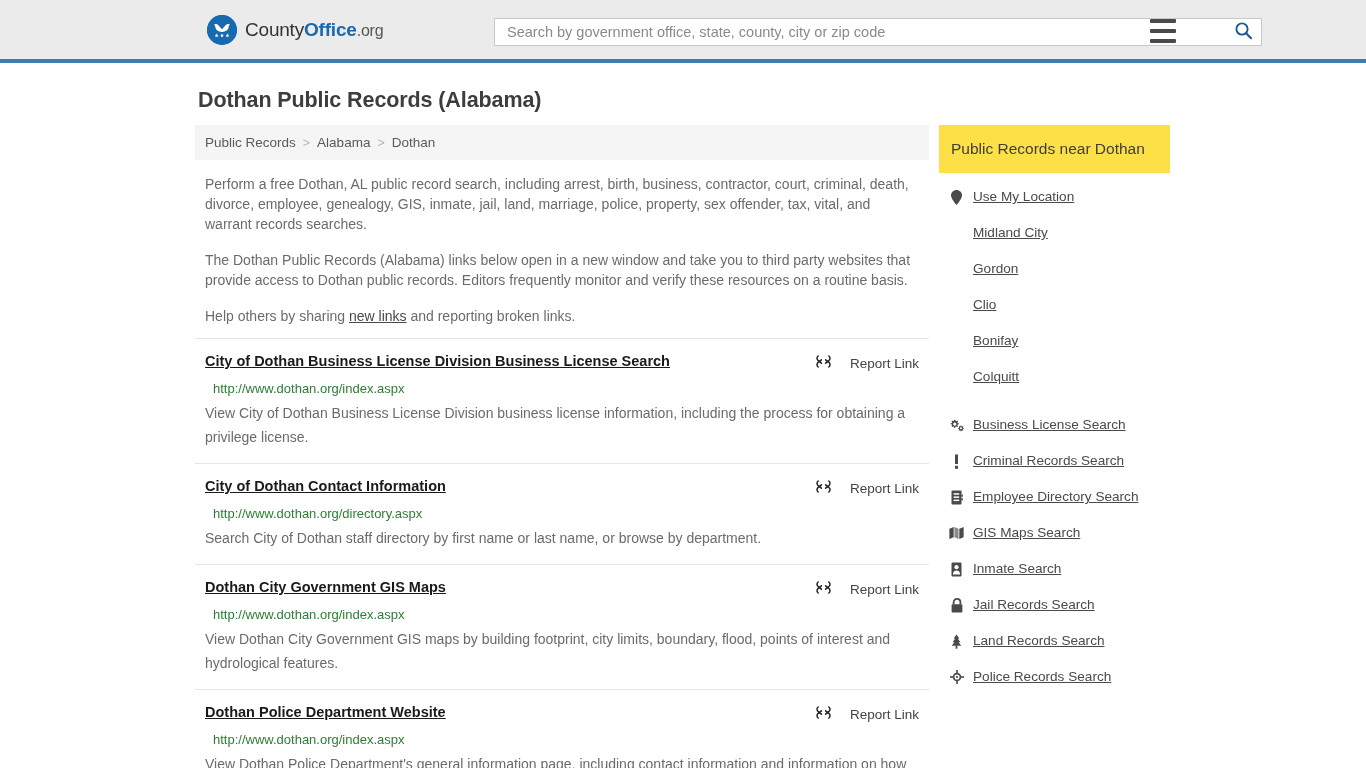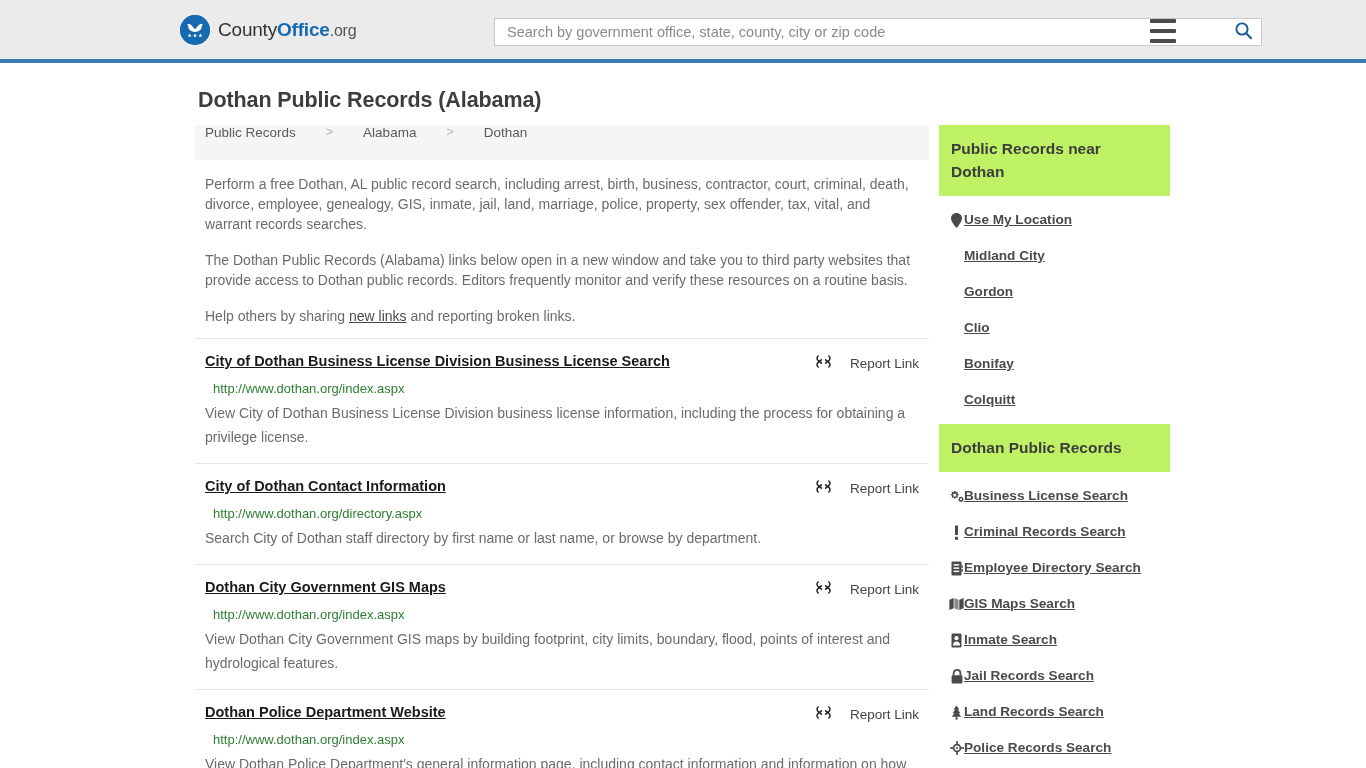--- a/index.html
+++ b/index.html
@@ -16,21 +16,21 @@
   .site-header {
     height: 63px;
     background: #ebebeb;
     border-bottom: 4px solid #3c7cb4;
     display: flex;
     align-items: center;
     position: relative;
   }
   .brand {
     position: absolute;
-    left: 180px;
+    left: 207px;
     display: flex;
     align-items: center;
     gap: 8px;
     text-decoration: none;
   }
   .brand-mark {
     width: 30px; height: 30px;
     flex: 0 0 30px;
     border-radius: 50%;
     background: #1769b0;
@@ -116,23 +116,23 @@
     position: absolute;
     left: 939px;
     width: 231px;
   }
 
   
   .breadcrumb {
     background: #f5f5f5;
     height: 35px;
     display: flex;
+    align-items: center;
     padding-left: 10px;
     font-size: 13.5px;
-    gap: 23px;
   }
   .breadcrumb a {
     color: #5a5a5a;
     text-decoration: none;
   }
   .crumb-sep {
     color: #b5b5b5;
     margin: 0 7px;
     font-size: 12.5px;
   }
@@ -198,34 +198,34 @@
     margin-top: 4px;
     font-size: 14px;
     line-height: 24px;
     color: #6b6b6b;
     max-width: 710px;
   }
 
   
   .side-box { margin-bottom: 6px; }
   .side-head {
-    background: #bef264;
+    background: #fde047;
     padding: 12px 12px 13px 12px;
     font-size: 15.5px;
-    font-weight: bold;
+    font-weight: normal;
     color: #3d3d3d;
     line-height: 23px;
   }
   .side-list { padding: 6px 0 0 0; margin: 0; list-style: none; }
   .side-list li {
     display: flex;
     align-items: center;
+    gap: 9px;
     padding: 9px 0 9px 10px;
     min-height: 18px;
-    font-weight: bold;
   }
   .side-list li a {
     font-size: 13.6px;
     color: #4a4a4a;
     text-decoration: underline;
     line-height: 18px;
   }
   .side-ico {
     width: 15px;
     flex: 0 0 15px;
@@ -417,21 +417,20 @@
             <a href="#">Bonifay</a>
           </li>
           <li>
             <span class="side-ico empty"></span>
             <a href="#">Colquitt</a>
           </li>
         </ul>
       </div>
 
       <div class="side-box">
-        <div class="side-head">Dothan Public Records</div>
         <ul class="side-list">
 
           <li>
             <span class="side-ico">
               <svg width="15" height="13" viewBox="0 0 15 13">
                 <g fill="#4a4a4a">
                   <path d="M5.2 0.8 l1.1 0 0.25 1.0 0.8 0.33 0.85 -0.6 0.78 0.78 -0.6 0.85 0.33 0.8 1.0 0.25 0 1.1 -1.0 0.25 -0.33 0.8 0.6 0.85 -0.78 0.78 -0.85 -0.6 -0.8 0.33 -0.25 1.0 -1.1 0 -0.25 -1.0 -0.8 -0.33 -0.85 0.6 -0.78 -0.78 0.6 -0.85 -0.33 -0.8 -1.0 -0.25 0 -1.1 1.0 -0.25 0.33 -0.8 -0.6 -0.85 0.78 -0.78 0.85 0.6 0.8 -0.33 Z"></path>
                   <circle cx="5.75" cy="5.1" r="1.6" fill="#ffffff"></circle>
                   <path d="M11.6 6.6 l0.8 0 0.18 0.72 0.58 0.24 0.62 -0.44 0.56 0.56 -0.44 0.62 0.24 0.58 0.72 0.18 0 0.8 -0.72 0.18 -0.24 0.58 0.44 0.62 -0.56 0.56 -0.62 -0.44 -0.58 0.24 -0.18 0.72 -0.8 0 -0.18 -0.72 -0.58 -0.24 -0.62 0.44 -0.56 -0.56 0.44 -0.62 -0.24 -0.58 -0.72 -0.18 0 -0.8 0.72 -0.18 0.24 -0.58 -0.44 -0.62 0.56 -0.56 0.62 0.44 0.58 -0.24 Z"></path>
                   <circle cx="12" cy="9.26" r="1.1" fill="#ffffff"></circle>

